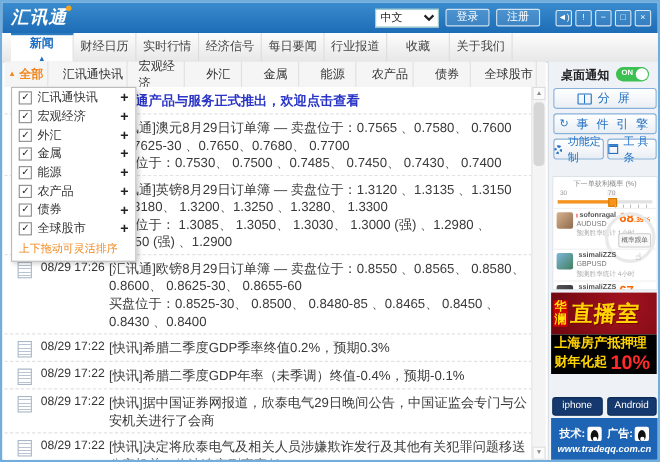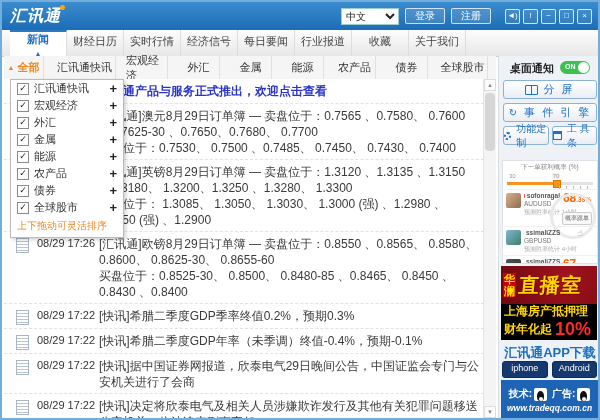--- a/index.html
+++ b/index.html
@@ -458,21 +458,20 @@
       <div class="ad1-main">直播室</div>
     </div>
     <div class="ad2">
       <div class="ad2-l1">上海房产抵押理</div>
       <div class="ad2-l2">
         <span>财年化起</span>
         <span class="ad2-rate">10%</span>
       </div>
     </div>
 
-    <div class="app-title">汇讯通APP下载</div>
     <div class="app-btns">
         <div class="app-btn">iphone</div>
         <div class="app-btn">Android</div>
       </div>
     <div class="sfoot">
       <div class="contacts">
           <span style="display: inline-flex; align-items: center; gap: 2px;">
             <span class="ct-lbl">技术:</span>
             <span class="qq">
               <i></i>

